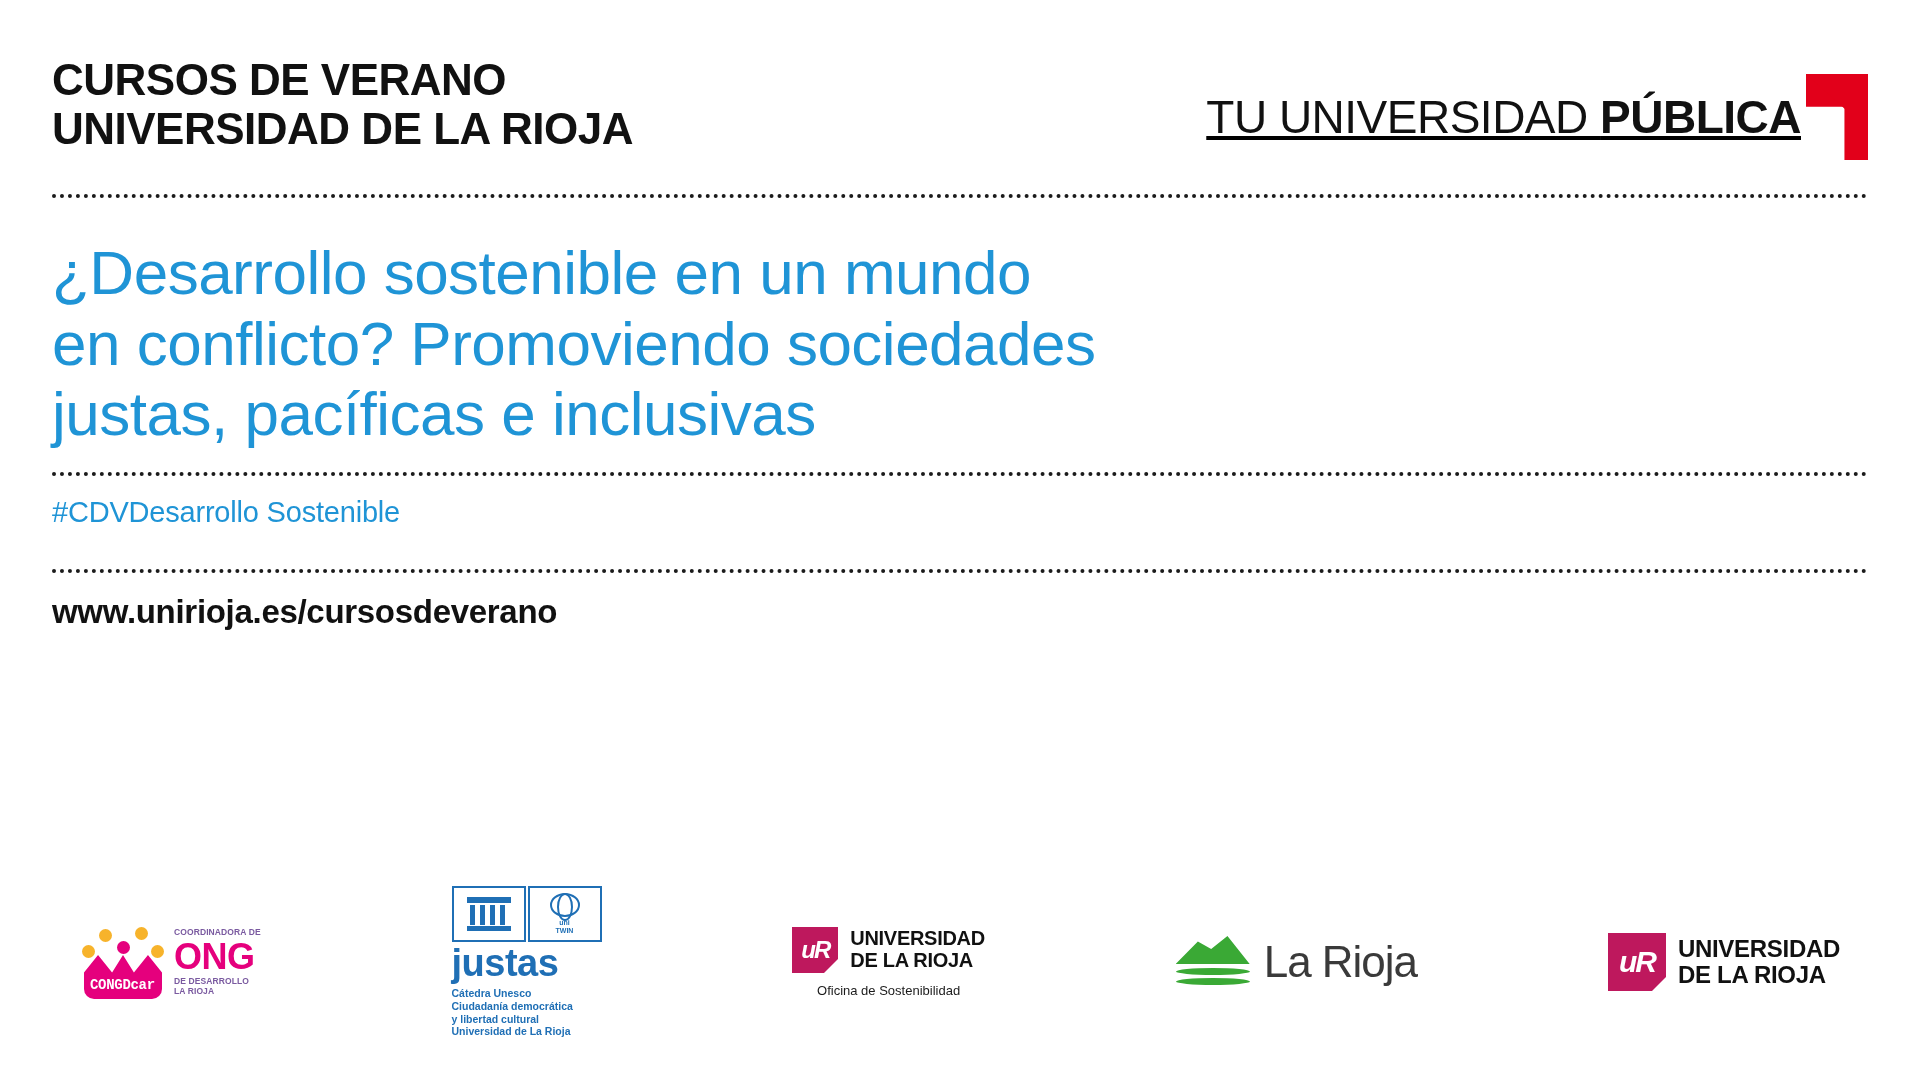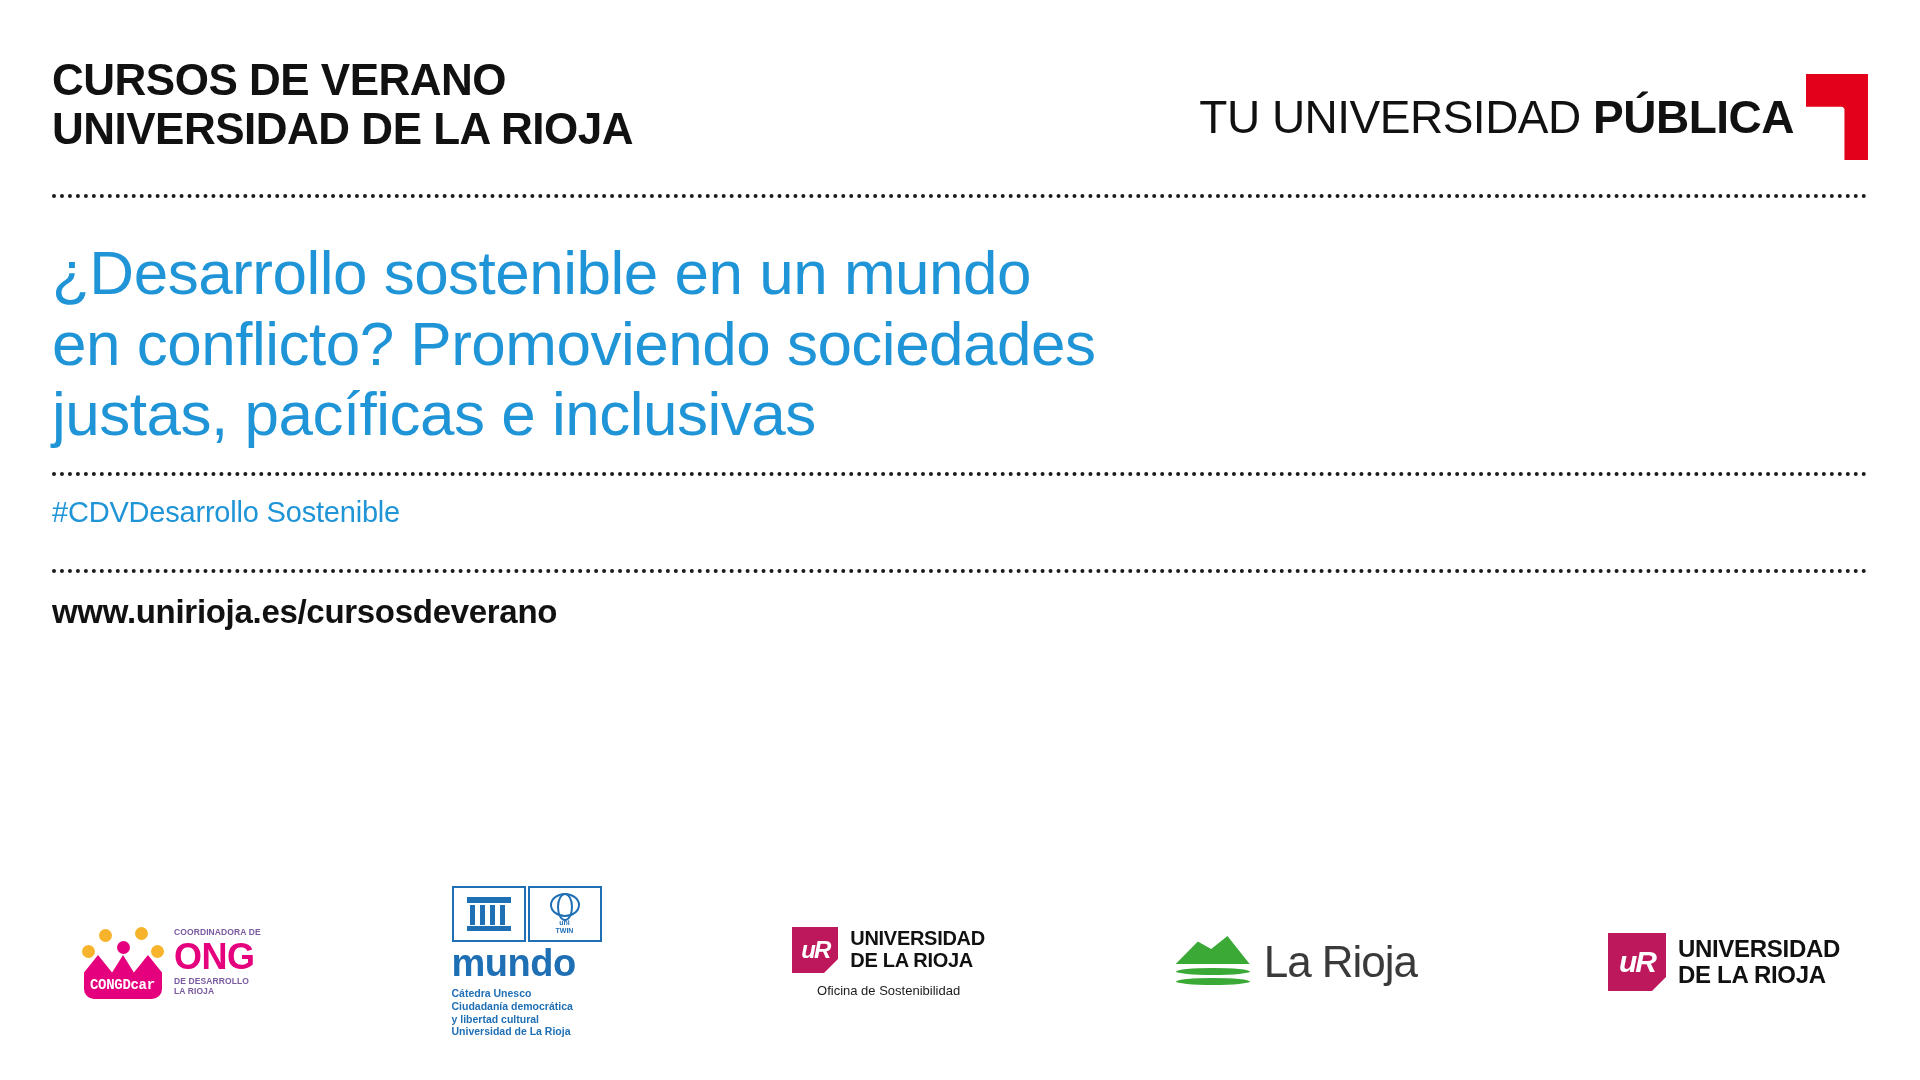--- a/index.html
+++ b/index.html
@@ -37,22 +37,23 @@
     font-size: 44px;
     font-weight: bold;
     letter-spacing: -0.5px;
     color: #111111;
     text-transform: uppercase;
     margin-top: 4px;
   }
   .header-right {
     display: flex;
     align-items: center;
-    gap: 12px;
+    gap: 5px;
     margin-top: 16px;
+    text-decoration: underline;
   }
   .tagline {
     font-size: 46px;
     letter-spacing: -0.5px;
     color: #111111;
     white-space: nowrap;
   }
   .tagline .bold { font-weight: bold; }
   .ur-mark {
     position: relative;
@@ -323,21 +324,21 @@
               <div class="col c4"></div>
               <div class="base"></div>
             </div>
           </div>
           <div class="unesco-box2">
             <div class="unesco-globe"></div>
             <div>uni</div>
             <div>TWIN</div>
           </div>
         </div>
-        <div class="unesco-word">mundo</div>
+        <div class="unesco-word">justas</div>
         <div class="unesco-sub">
           <div>Cátedra Unesco</div>
           <div>Ciudadanía democrática</div>
           <div>y libertad cultural</div>
           <div>Universidad de La Rioja</div>
         </div>
       </div>
     </div>
 
     <div class="logo-cell">

